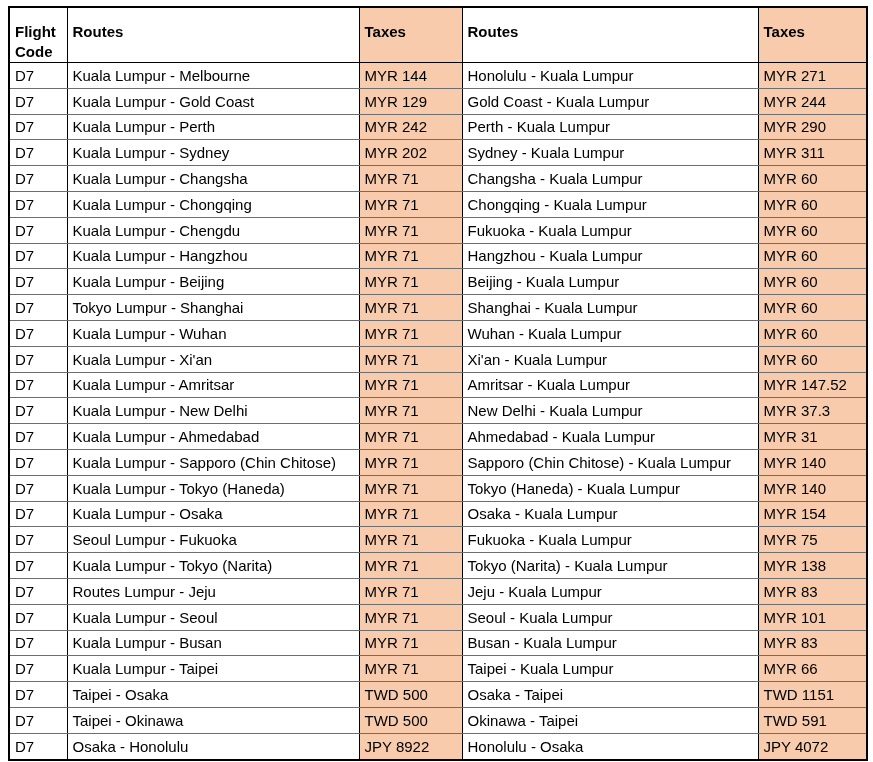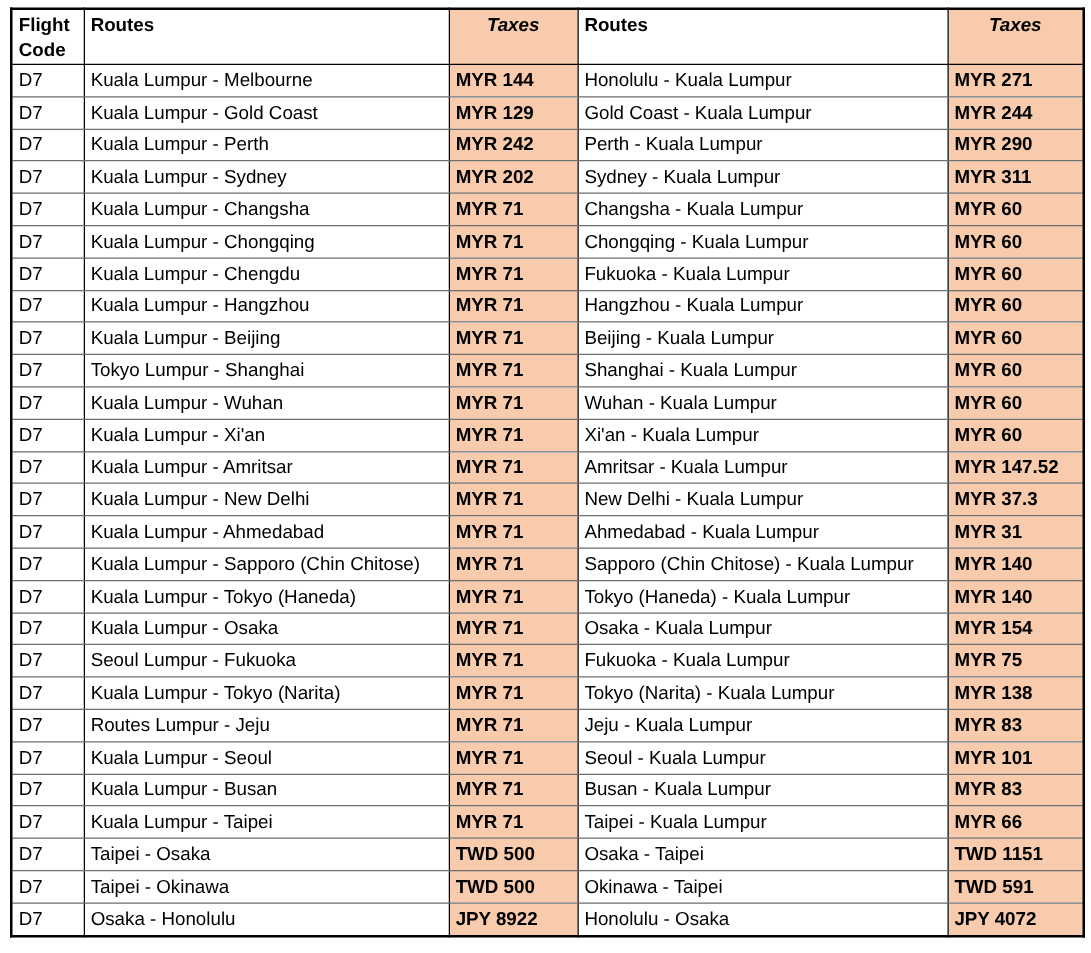--- a/index.html
+++ b/index.html
@@ -28,38 +28,35 @@
     padding: 0 5px;
     font-size: 15px;
     overflow: hidden;
     white-space: nowrap;
     text-align: left;
   }
   .flight-table thead th {
     font-weight: bold;
     vertical-align: top;
     height: 40px;
-    padding-top: 3px;
+    padding-top: 14px;
     line-height: 20px;
     white-space: normal;
   }
   .flight-table thead th.col-tax {
-    text-align: center;
-    font-style: italic;
   }
   .flight-table tbody td {
     height: 24.8px;
     vertical-align: middle;
     border-top-color: #6e6e6e;
     border-bottom-color: #6e6e6e;
   }
   .col-tax {
     background: #F7CBAC;
     text-align: center;
-    font-weight: bold;
   }
   col.c-code  { width: 58px; }
   col.c-route1{ width: 292px; }
   col.c-tax1  { width: 103px; }
   col.c-route2{ width: 296px; }
   col.c-tax2  { width: 109px; }
 </style>
 </head>
 <body>
 

